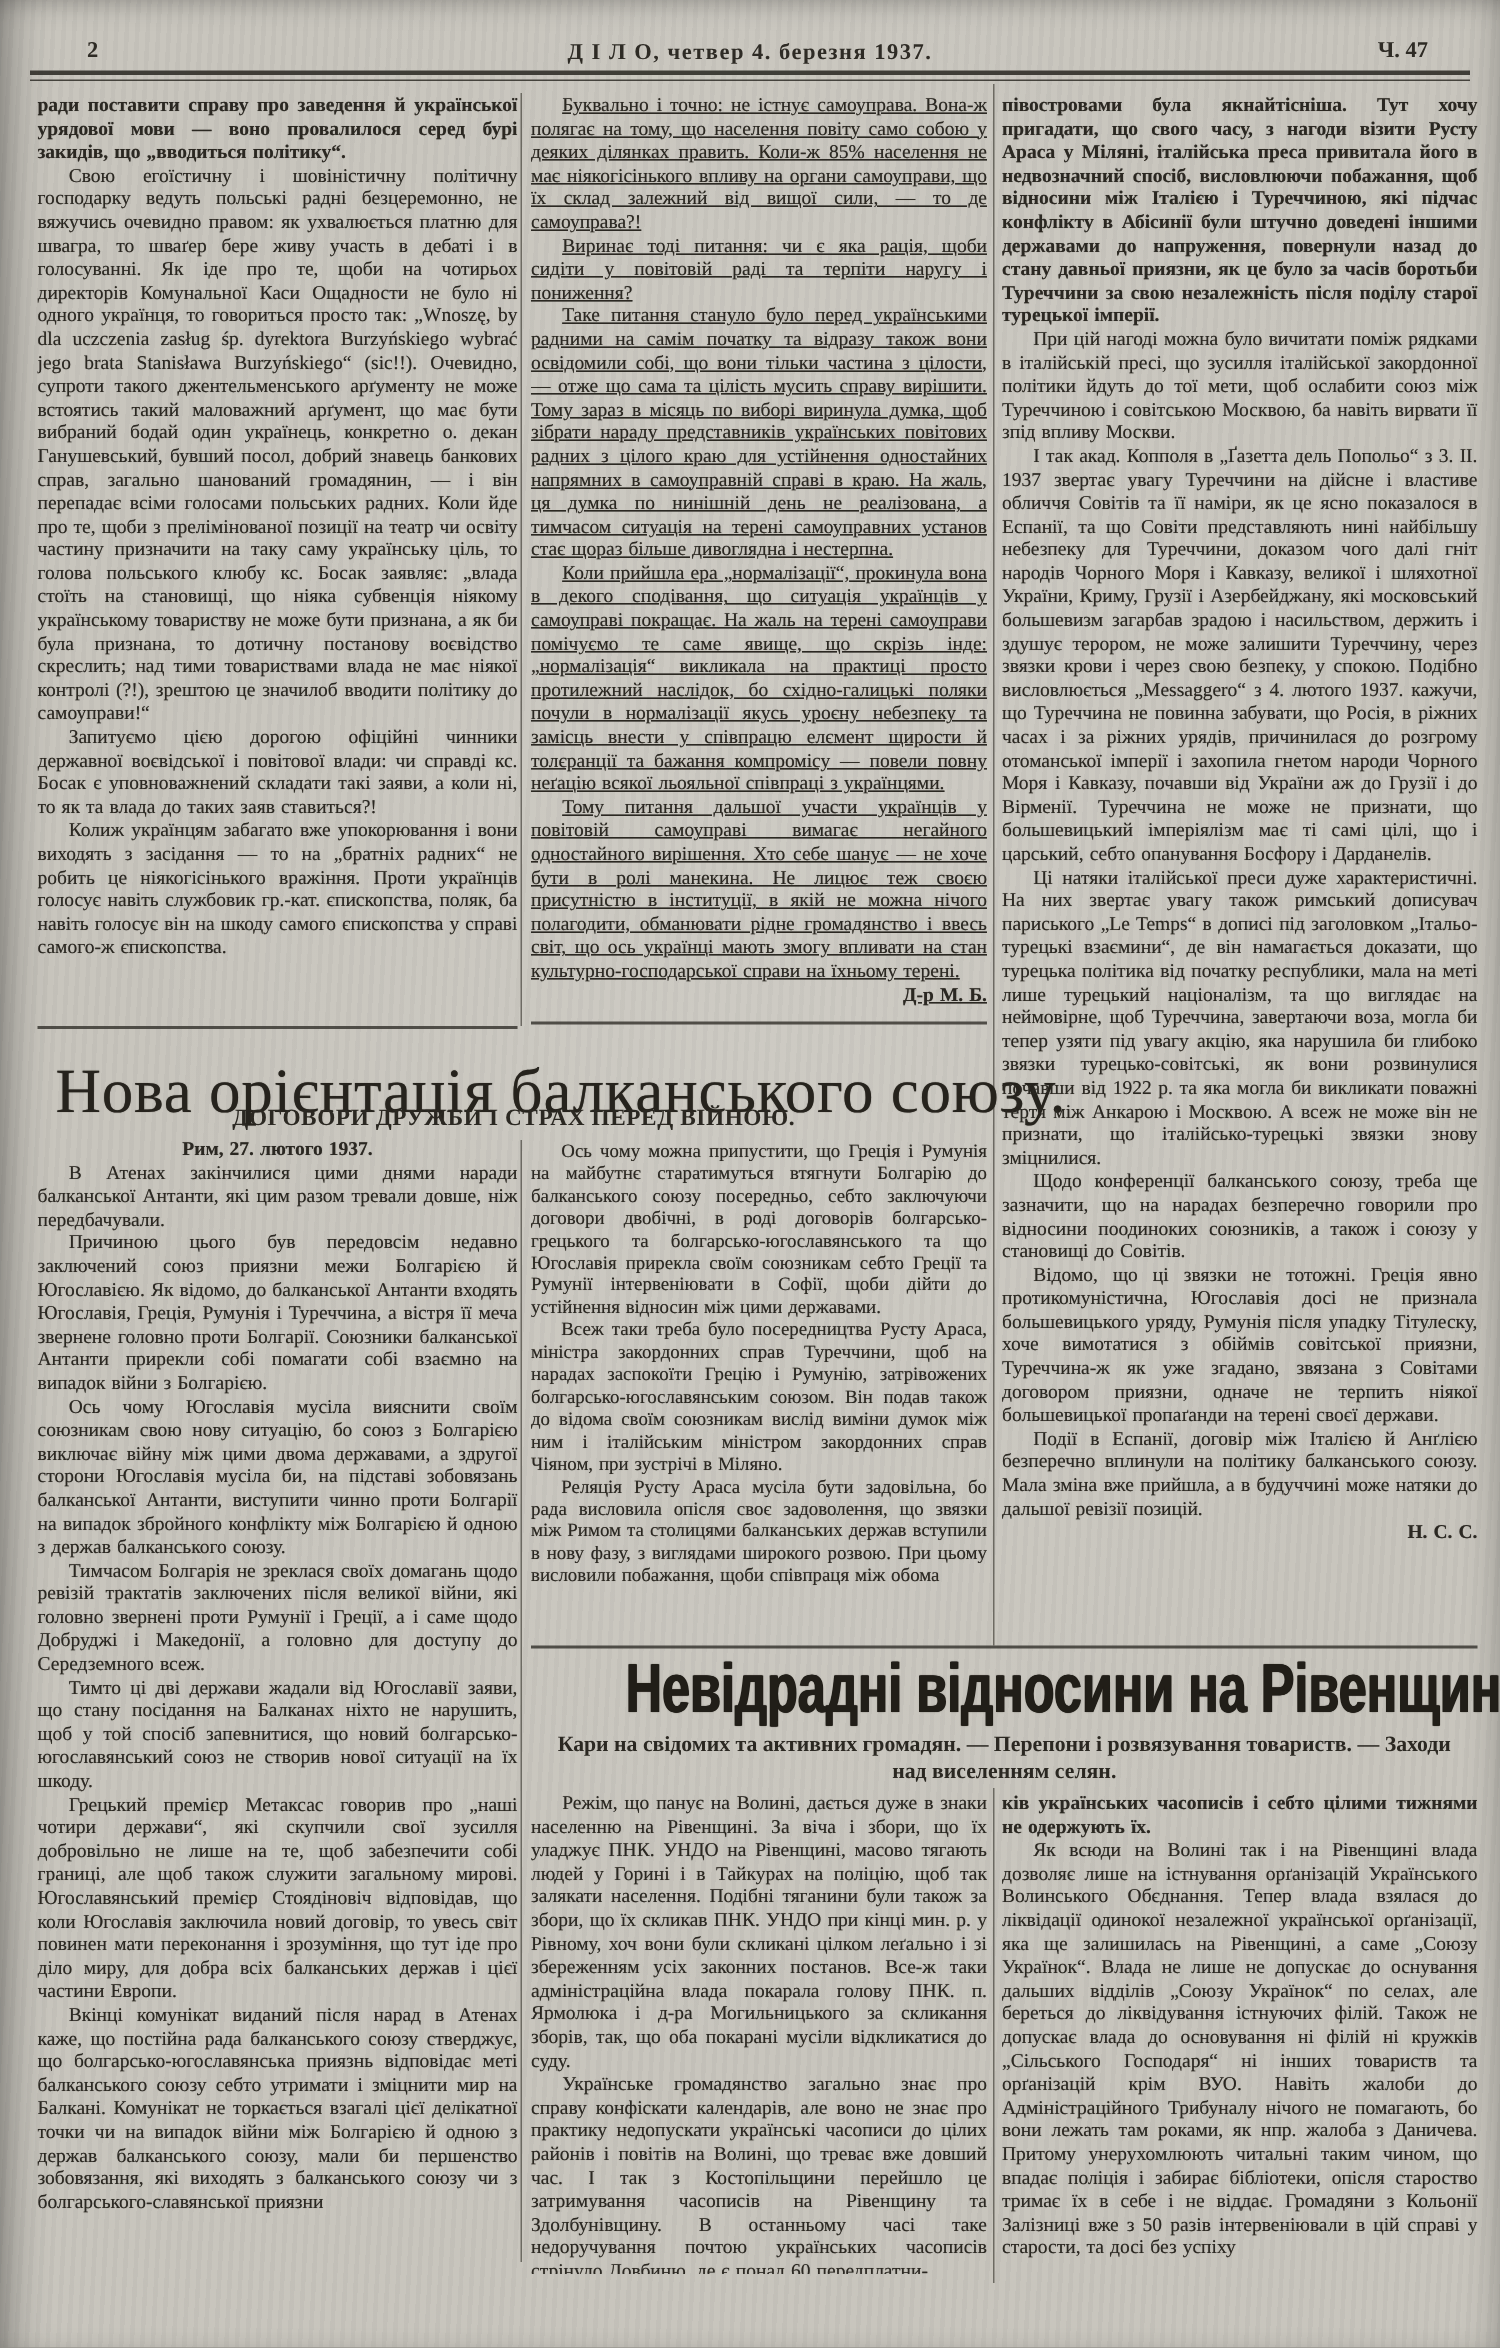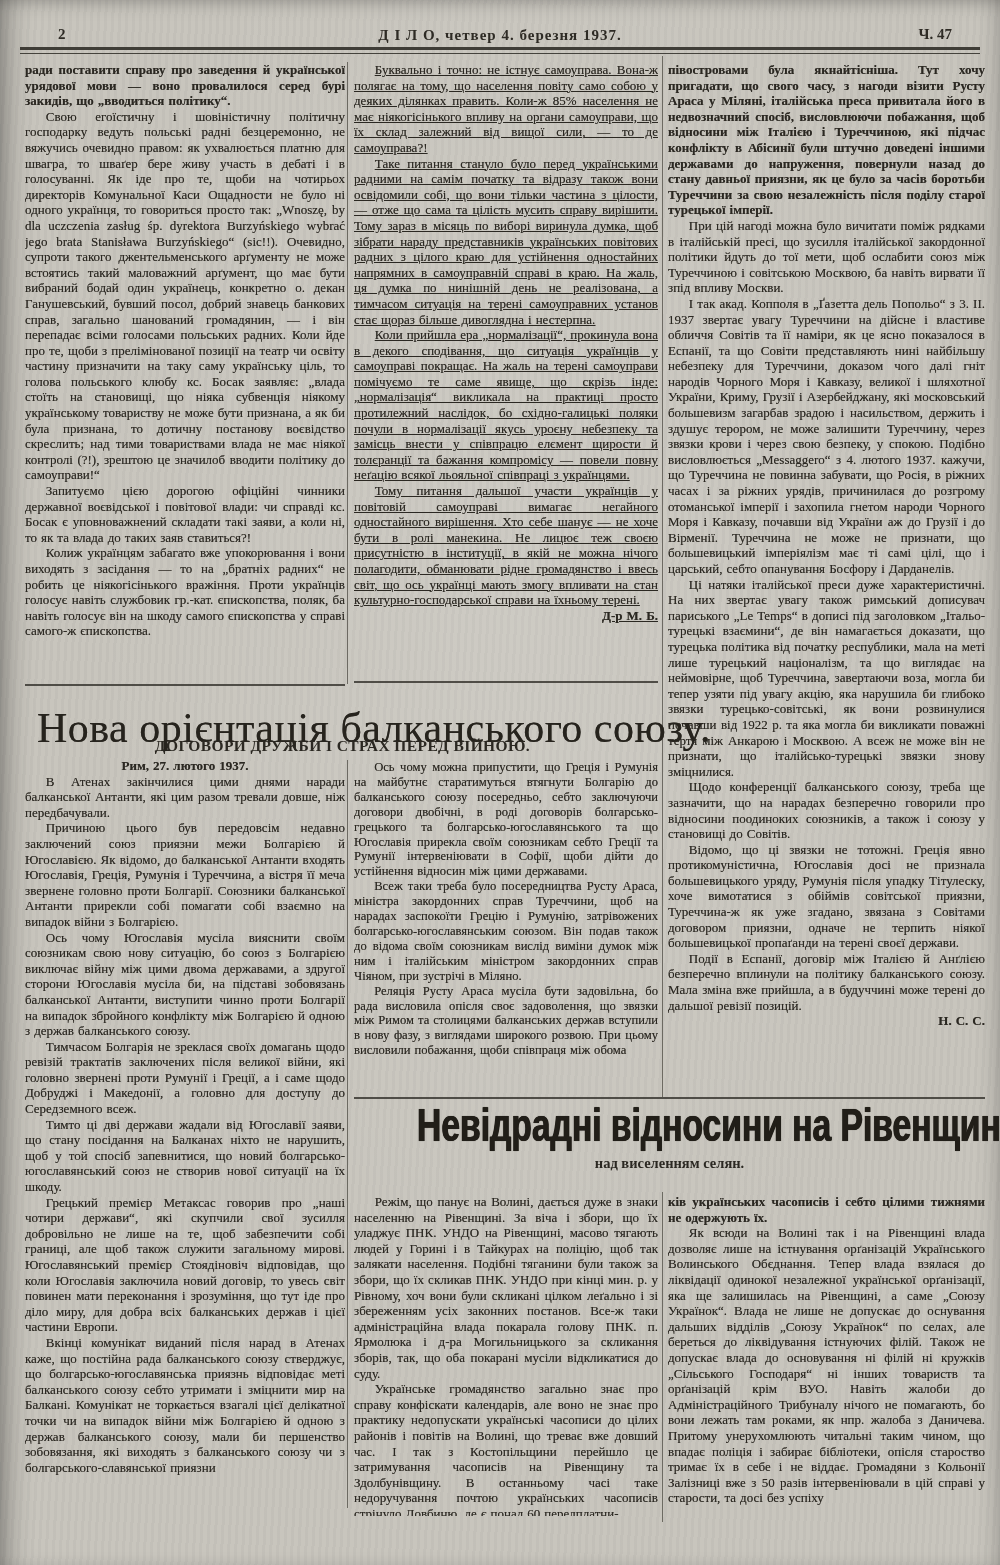--- a/index.html
+++ b/index.html
@@ -62,20 +62,21 @@
   <div class="abs vrule" style="left:662px;top:1192px;height:330px;"></div>
 
   <div class="abs col" style="left:25px;top:62px;width:320px;height:622px;">
     <p class="flow">ради поставити справу про заведення й української урядової мови — воно провалилося серед бурі закидів, що „вводиться політику“.</p>
     <p>Свою егоїстичну і шовіністичну політичну господарку ведуть польські радні безцеремонно, не вяжучись очевидно правом: як ухвалюється платню для швагра, то шваґер бере живу участь в дебаті і в голосуванні. Як іде про те, щоби на чотирьох директорів Комунальної Каси Ощадности не було ні одного українця, то говориться просто так: „Wnoszę, by dla uczczenia zasług śp. dyrektora Burzyńskiego wybrać jego brata Stanisława Burzyńskiego“ (sic!!). Очевидно, супроти такого джентельменського арґументу не може встоятись такий маловажний арґумент, що має бути вибраний бодай один українець, конкретно о. декан Ганушевський, бувший посол, добрий знавець банкових справ, загально шанований громадянин, — і він перепадає всіми голосами польських радних. Коли йде про те, щоби з прелімінованої позиції на театр чи освіту частину призначити на таку саму українську ціль, то голова польського клюбу кс. Босак заявляє: „влада стоїть на становищі, що ніяка субвенція ніякому українському товариству не може бути признана, а як би була признана, то дотичну постанову воєвідство скреслить; над тими товариствами влада не має ніякої контролі (?!), зрештою це значилоб вводити політику до самоуправи!“</p>
     <p>Запитуємо цією дорогою офіційні чинники державної воєвідської і повітової влади: чи справді кс. Босак є уповноважнений складати такі заяви, а коли ні, то як та влада до таких заяв ставиться?!</p>
     <p>Колиж українцям забагато вже упокорювання і вони виходять з засідання — то на „братніх радних“ не робить це ніякогісінького вражіння. Проти українців голосує навіть службовик гр.-кат. єпископства, поляк, ба навіть голосує він на шкоду самого єпископства у справі самого-ж єпископства.</p>
   </div>
   <div class="abs col" style="left:354px;top:62px;width:304px;height:620px;text-decoration:underline;">
     <p>Буквально і точно: не істнує самоуправа. Вона-ж полягає на тому, що населення повіту само собою у деяких ділянках править. Коли-ж 85% населення не має ніякогісінького впливу на органи самоуправи, що їх склад залежний від вищої сили, — то де самоуправа?!</p>
+    <p>Виринає тоді питання: чи є яка рація, щоби сидіти у повітовій раді та терпіти наругу і пониження?</p>
     <p>Таке питання стануло було перед українськими радними на самім початку та відразу також вони освідомили собі, що вони тільки частина з цілости, — отже що сама та цілість мусить справу вирішити. Тому зараз в місяць по виборі виринула думка, щоб зібрати нараду представників українських повітових радних з цілого краю для устійнення одностайних напрямних в самоуправній справі в краю. На жаль, ця думка по нинішній день не реалізована, а тимчасом ситуація на терені самоуправних установ стає щораз більше дивоглядна і нестерпна.</p>
     <p>Коли прийшла ера „нормалізації“, прокинула вона в декого сподівання, що ситуація українців у самоуправі покращає. На жаль на терені самоуправи помічуємо те саме явище, що скрізь інде: „нормалізація“ викликала на практиці просто протилежний наслідок, бо східно-галицькі поляки почули в нормалізації якусь уроєну небезпеку та замісць внести у співпрацю елємент щирости й толєранції та бажання компромісу — повели повну неґацію всякої льояльної співпраці з українцями.</p>
     <p>Тому питання дальшої участи українців у повітовій самоуправі вимагає негайного одностайного вирішення. Хто себе шанує — не хоче бути в ролі манекина. Не лицює теж своєю присутністю в інституції, в якій не можна нічого полагодити, обманювати рідне громадянство і ввесь світ, що ось українці мають змогу впливати на стан культурно-господарської справи на їхньому терені.</p>
     <p class="sig">Д-р М. Б.</p>
   </div>
   <div class="abs rule-h" style="left:25px;top:684px;width:320px;"></div>
   <div class="abs rule-h" style="left:354px;top:681px;width:304px;"></div>
 
   <h1 class="abs h-serif" style="left:25px;top:692px;width:635px;">Нова орієнтація балканського союзу.</h1>
   <div class="abs h-sub" style="left:25px;top:737px;width:635px;">ДОГОВОРИ ДРУЖБИ І СТРАХ ПЕРЕД  ВІЙНОЮ.</div>
@@ -97,27 +98,28 @@
     <p>Реляція Русту Араса мусіла бути задовільна, бо рада висловила опісля своє задоволення, що звязки між Римом та столицями балканських держав вступили в нову фазу, з виглядами широкого розвою. При цьому висловили побажання, щоби співпраця між обома</p>
   </div>
 
   <div class="abs col" style="left:668px;top:62px;width:317px;height:1032px;">
     <p class="flow">півостровами була якнайтісніша. Тут хочу пригадати, що свого часу, з нагоди візити Русту Араса у Міляні, італійська преса привитала його в недвозначний спосіб, висловлюючи побажання, щоб відносини між Італією і Туреччиною, які підчас конфлікту в Абісинії були штучно доведені іншими державами до напруження, повернули назад до стану давньої приязни, як це було за часів боротьби Туреччини за свою незалежність після поділу старої турецької імперії.</p>
     <p>При цій нагоді можна було вичитати поміж рядками в італійській пресі, що зусилля італійської закордонної політики йдуть до тої мети, щоб ослабити союз між Туреччиною і совітською Москвою, ба навіть вирвати її зпід впливу Москви.</p>
     <p>І так акад. Копполя в „Ґазетта дель Попольо“ з 3. ІІ. 1937 звертає увагу Туреччини на дійсне і властиве обличчя Совітів та її наміри, як це ясно показалося в Еспанії, та що Совіти представляють нині найбільшу небезпеку для Туреччини, доказом чого далі гніт народів Чорного Моря і Кавказу, великої і шляхотної України, Криму, Грузії і Азербейджану, які московський большевизм загарбав зрадою і насильством, держить і здушує терором, не може залишити Туреччину, через звязки крови і через свою безпеку, у спокою. Подібно висловлюється „Messaggero“ з 4. лютого 1937. кажучи, що Туреччина не повинна забувати, що Росія, в ріжних часах і за ріжних урядів, причинилася до розгрому отоманської імперії і захопила гнетом народи Чорного Моря і Кавказу, почавши від України аж до Грузії і до Вірменії. Туреччина не може не признати, що большевицький імперіялізм має ті самі цілі, що і царський, себто опанування Босфору і Дарданелів.</p>
     <p>Ці натяки італійської преси дуже характеристичні. На них звертає увагу також римський дописувач париського „Le Temps“ в дописі під заголовком „Італьо-турецькі взаємини“, де він намагається доказати, що турецька політика від початку республики, мала на меті лише турецький націоналізм, та що виглядає на неймовірне, щоб Туреччина, завертаючи воза, могла би тепер узяти під увагу акцію, яка нарушила би глибоко звязки турецько-совітські, як вони розвинулися почавши від 1922 р. та яка могла би викликати поважні тертя між Анкарою і Москвою. А всеж не може він не признати, що італійсько-турецькі звязки знову зміцнилися.</p>
     <p>Щодо конференції балканського союзу, треба ще зазначити, що на нарадах безперечно говорили про відносини поодиноких союзників, а також і союзу у становищі до Совітів.</p>
     <p>Відомо, що ці звязки не тотожні. Греція явно протикомуністична, Югославія досі не признала большевицького уряду, Румунія після упадку Тітулеску, хоче вимотатися з обіймів совітської приязни, Туреччина-ж як уже згадано, звязана з Совітами договором приязни, одначе не терпить ніякої большевицької пропаґанди на терені своєї держави.</p>
-    <p>Події в Еспанії, договір між Італією й Анґлією безперечно вплинули на політику балканського союзу. Мала зміна вже прийшла, а в будуччині може терені до дальшої ревізії позицій.</p>
+    <p>Події в Еспанії, договір між Італією й Анґлією безперечно вплинули на політику балканського союзу. Мала зміна вже прийшла, а в будуччині може натяки до дальшої ревізії позицій.</p>
     <p class="sig">Н. С. С.</p>
   </div>
   <div class="abs rule-h" style="left:354px;top:1097px;width:631px;"></div>
 
   <h2 class="abs h-black" style="left:354px;top:1102px;width:631px;">Невідрадні відносини на Рівенщині.</h2>
   <div class="abs h-sub2" style="left:354px;top:1154px;width:631px;">
+    <div>Кари  на  свідомих  та  активних  громадян. — Перепони і розвязування товариств. — Заходи</div>
     <div>над виселенням селян.</div>
   </div>
 
   <div class="abs col" style="left:354px;top:1194px;width:304px;height:322px;">
     <p>Режім, що панує на Волині, дається дуже в знаки населенню на Рівенщині. За віча і збори, що їх уладжує ПНК. УНДО на Рівенщині, масово тягають людей у Горині і в Тайкурах на поліцію, щоб так залякати населення. Подібні тяганини були також за збори, що їх скликав ПНК. УНДО при кінці мин. р. у Рівному, хоч вони були скликані цілком леґально і зі збереженням усіх законних постанов. Все-ж таки адміністраційна влада покарала голову ПНК. п. Ярмолюка і д-ра Могильницького за скликання зборів, так, що оба покарані мусіли відкликатися до суду.</p>
     <p>Українське громадянство загально знає про справу конфіскати календарів, але воно не знає про практику недопускати українські часописи до цілих районів і повітів на Волині, що треває вже довший час. І так з Костопільщини перейшло це затримування часописів на Рівенщину та Здолбунівщину. В останньому часі таке недоручування почтою українських часописів стрінуло Довбиню, де є понад 60 передплатни-</p>
   </div>
   <div class="abs col" style="left:668px;top:1194px;width:317px;height:340px;">
     <p class="flow">ків українських часописів і себто цілими тижнями не одержують їх.</p>
     <p>Як всюди на Волині так і на Рівенщині влада дозволяє лише на істнування орґанізацій Українського Волинського Обєднання. Тепер влада взялася до ліквідації одинокої незалежної української орґанізації, яка ще залишилась на Рівенщині, а саме „Союзу Українок“. Влада не лише не допускає до оснування дальших відділів „Союзу Українок“ по селах, але береться до ліквідування істнуючих філій. Також не допускає влада до основування ні філій ні кружків „Сільського Господаря“ ні інших товариств та орґанізацій крім ВУО. Навіть жалоби до Адміністраційного Трибуналу нічого не помагають, бо вони лежать там роками, як нпр. жалоба з Даничева. Притому унерухомлюють читальні таким чином, що впадає поліція і забирає бібліотеки, опісля староство тримає їх в себе і не віддає. Громадяни з Кольонії Залізниці вже з 50 разів інтервеніювали в цій справі у старости, та досі без успіху</p>

